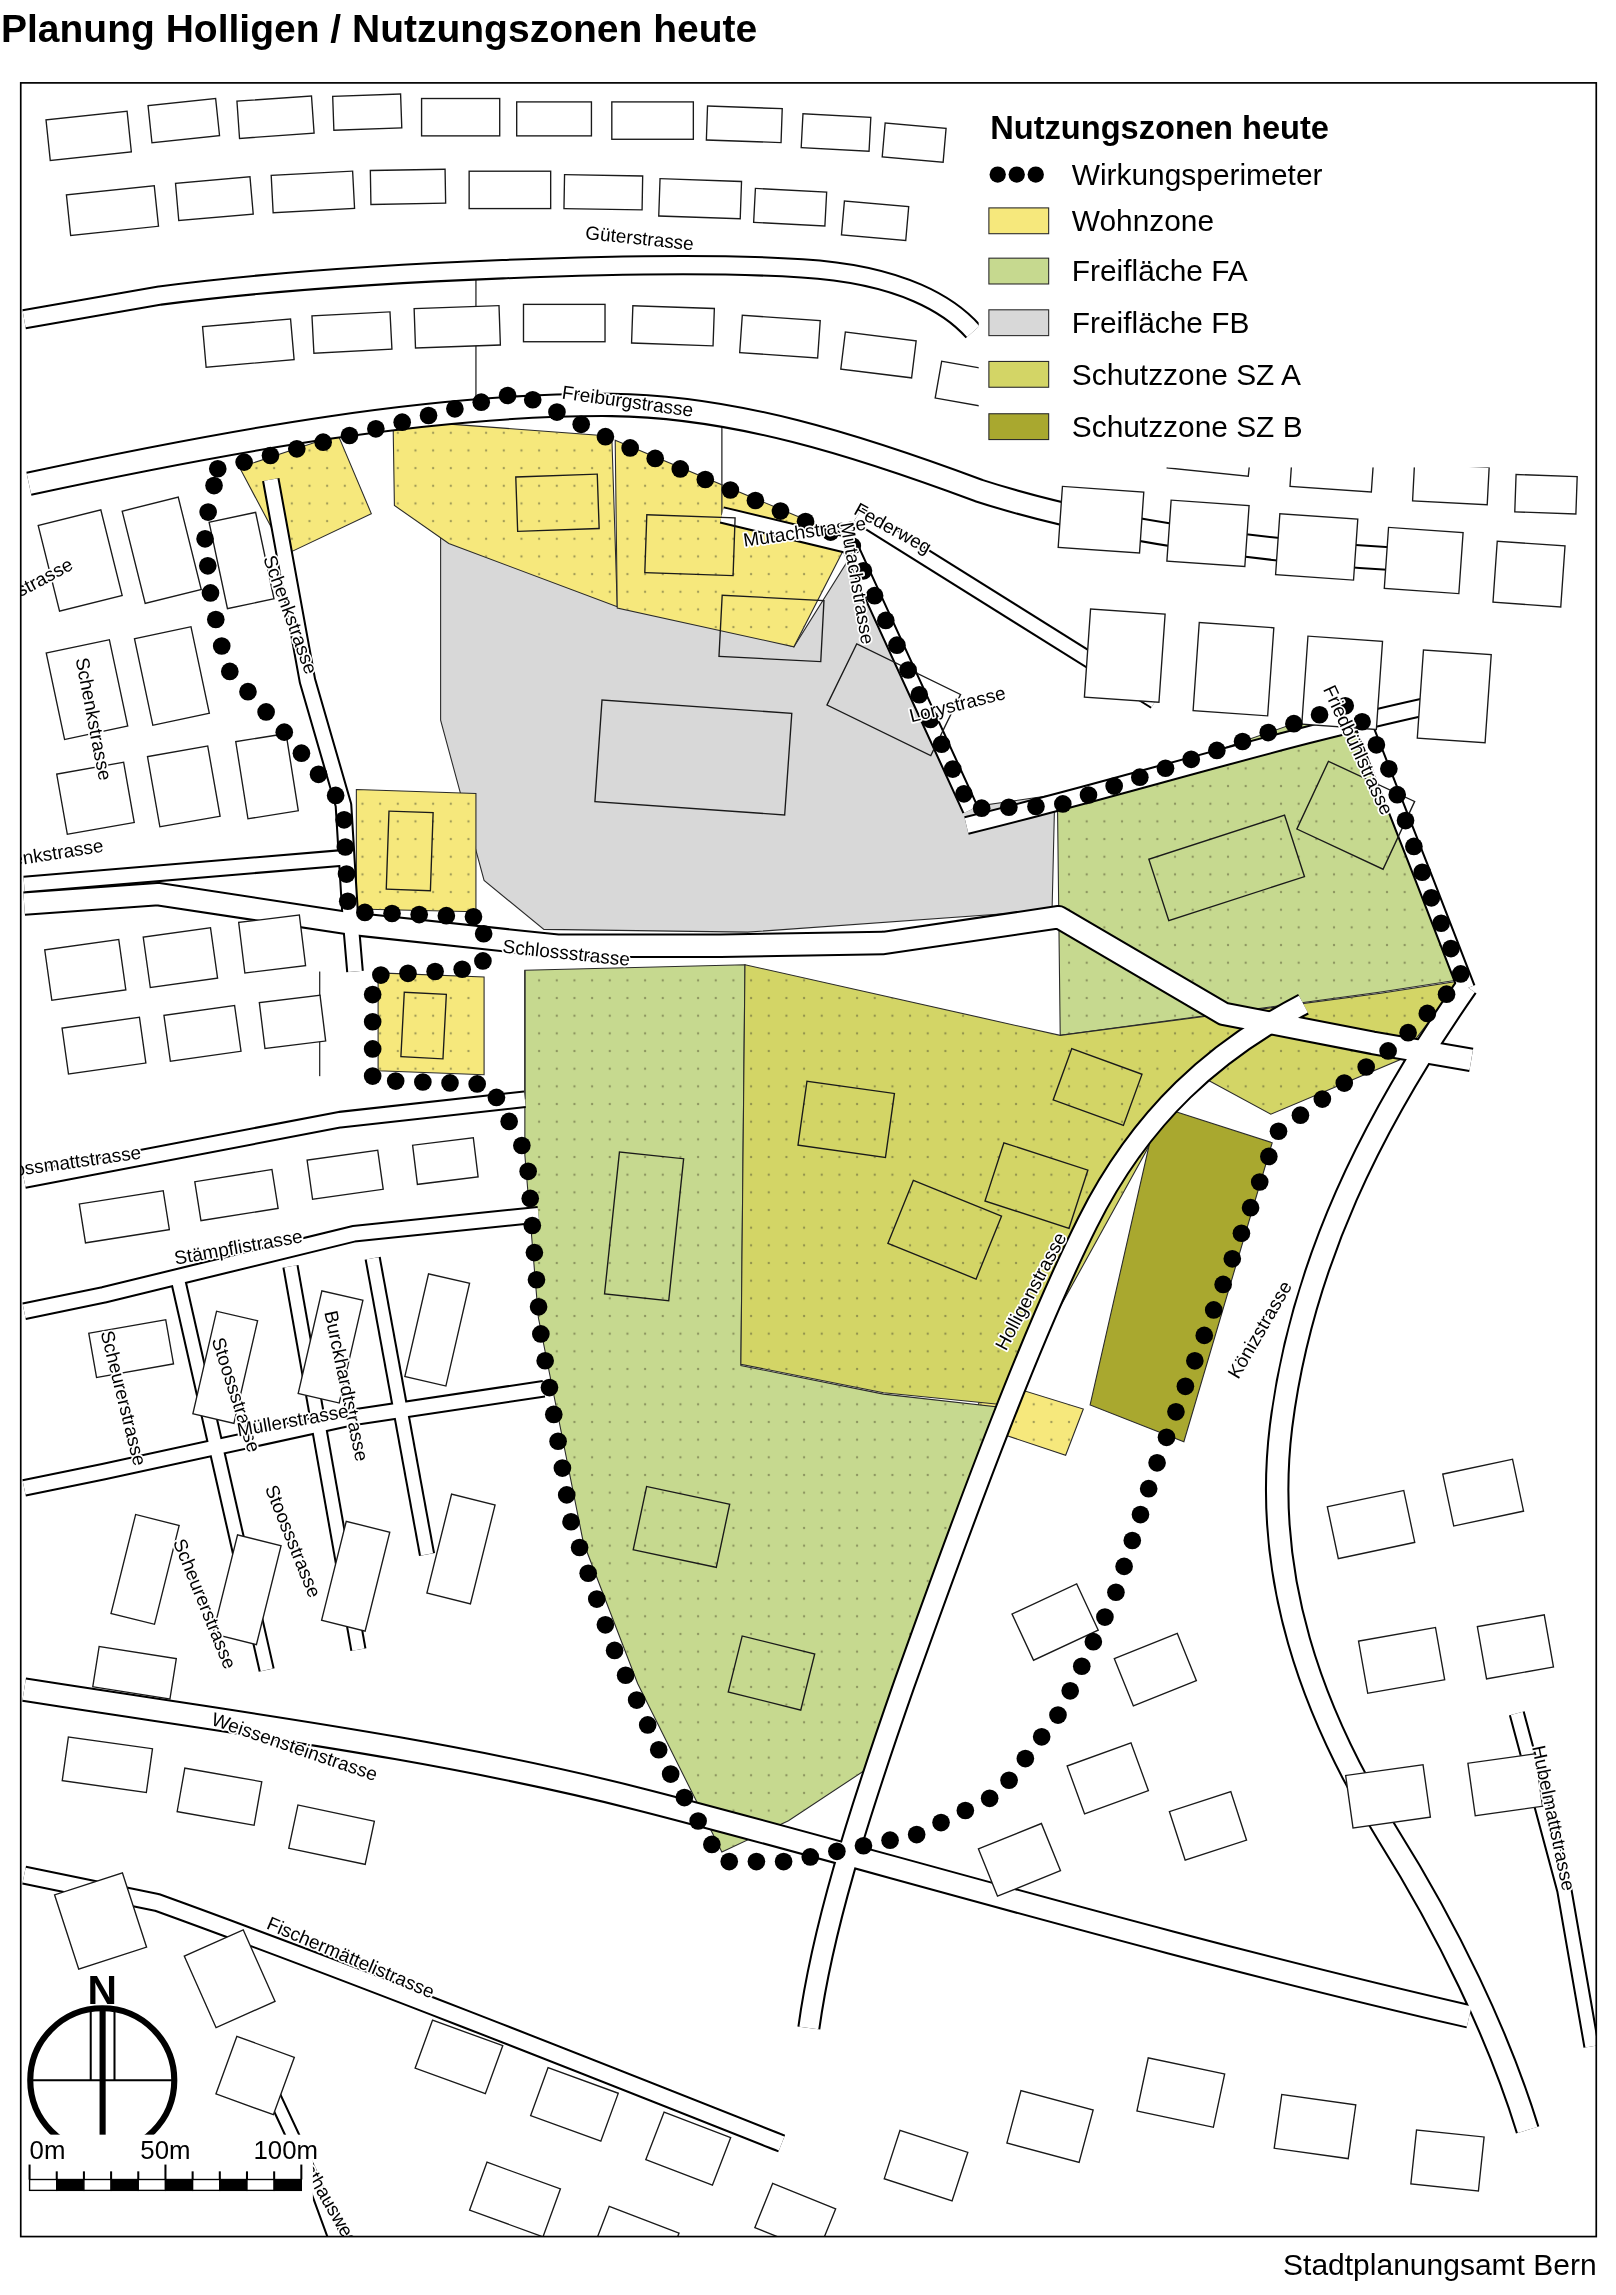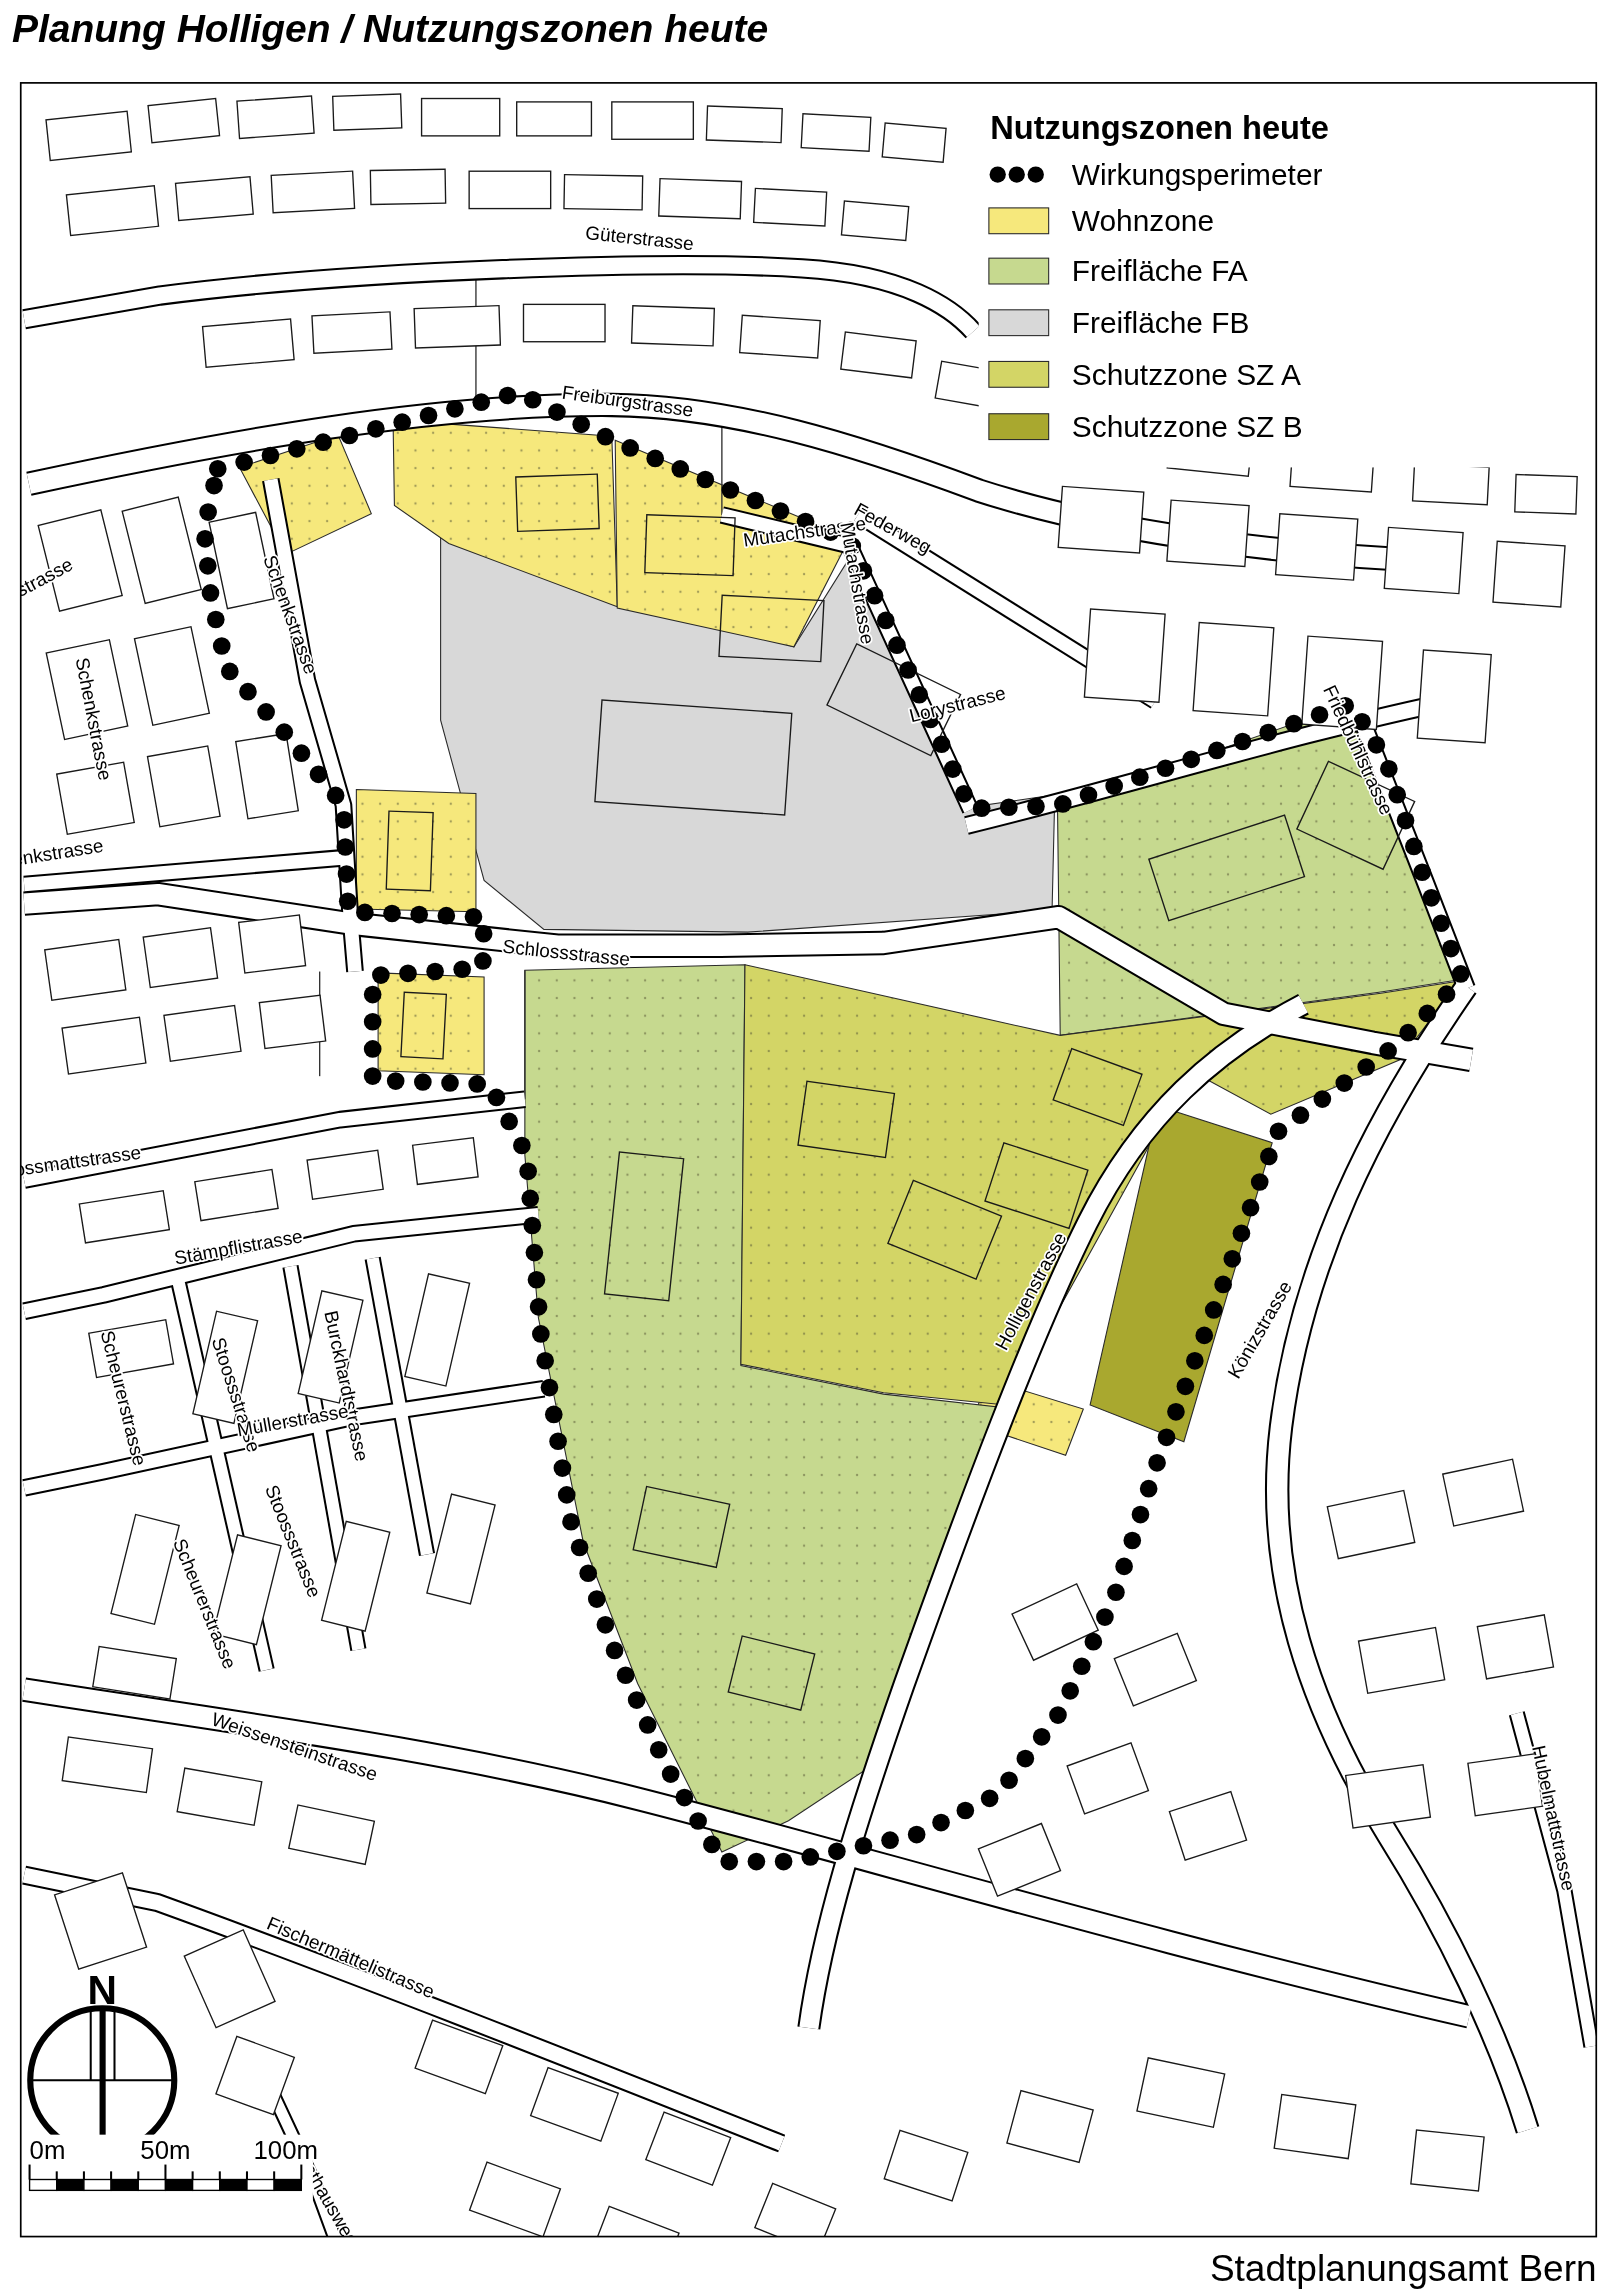--- a/index.html
+++ b/index.html
@@ -1,20 +1,20 @@
 <!DOCTYPE html>
 <html style="font-size:11px"><head>
 <meta charset="utf-8">
 <style>
   html,body{margin:0;padding:0;background:#fff;}
   .page{position:relative;width:1617px;height:2295px;background:#fff;overflow:hidden;
         font-family:"Liberation Sans", sans-serif;}
-  .page-title{position:absolute;left:12px;top:6.8px;margin:0;font-size:39px;font-weight:bold;
-        color:#000;letter-spacing:0px;font-style:italic;}
-  .attribution{position:absolute;right:20.4px;top:2248px;font-size:37px;color:#000;}
+  .page-title{position:absolute;left:1px;top:6.8px;margin:0;font-size:39px;font-weight:bold;
+        color:#000;letter-spacing:0px;}
+  .attribution{position:absolute;right:20.4px;top:2248px;font-size:30px;color:#000;}
   svg{position:absolute;left:0;top:0;}
   text{font-family:"Liberation Sans", sans-serif;}
 </style>
 </head>
 <body>
 
 <div class="page">
   <h1 class="page-title">Planung Holligen / Nutzungszonen heute</h1>
   <svg id="map" width="1617" height="2295" viewBox="0 0 2379 3378">
       <defs>

